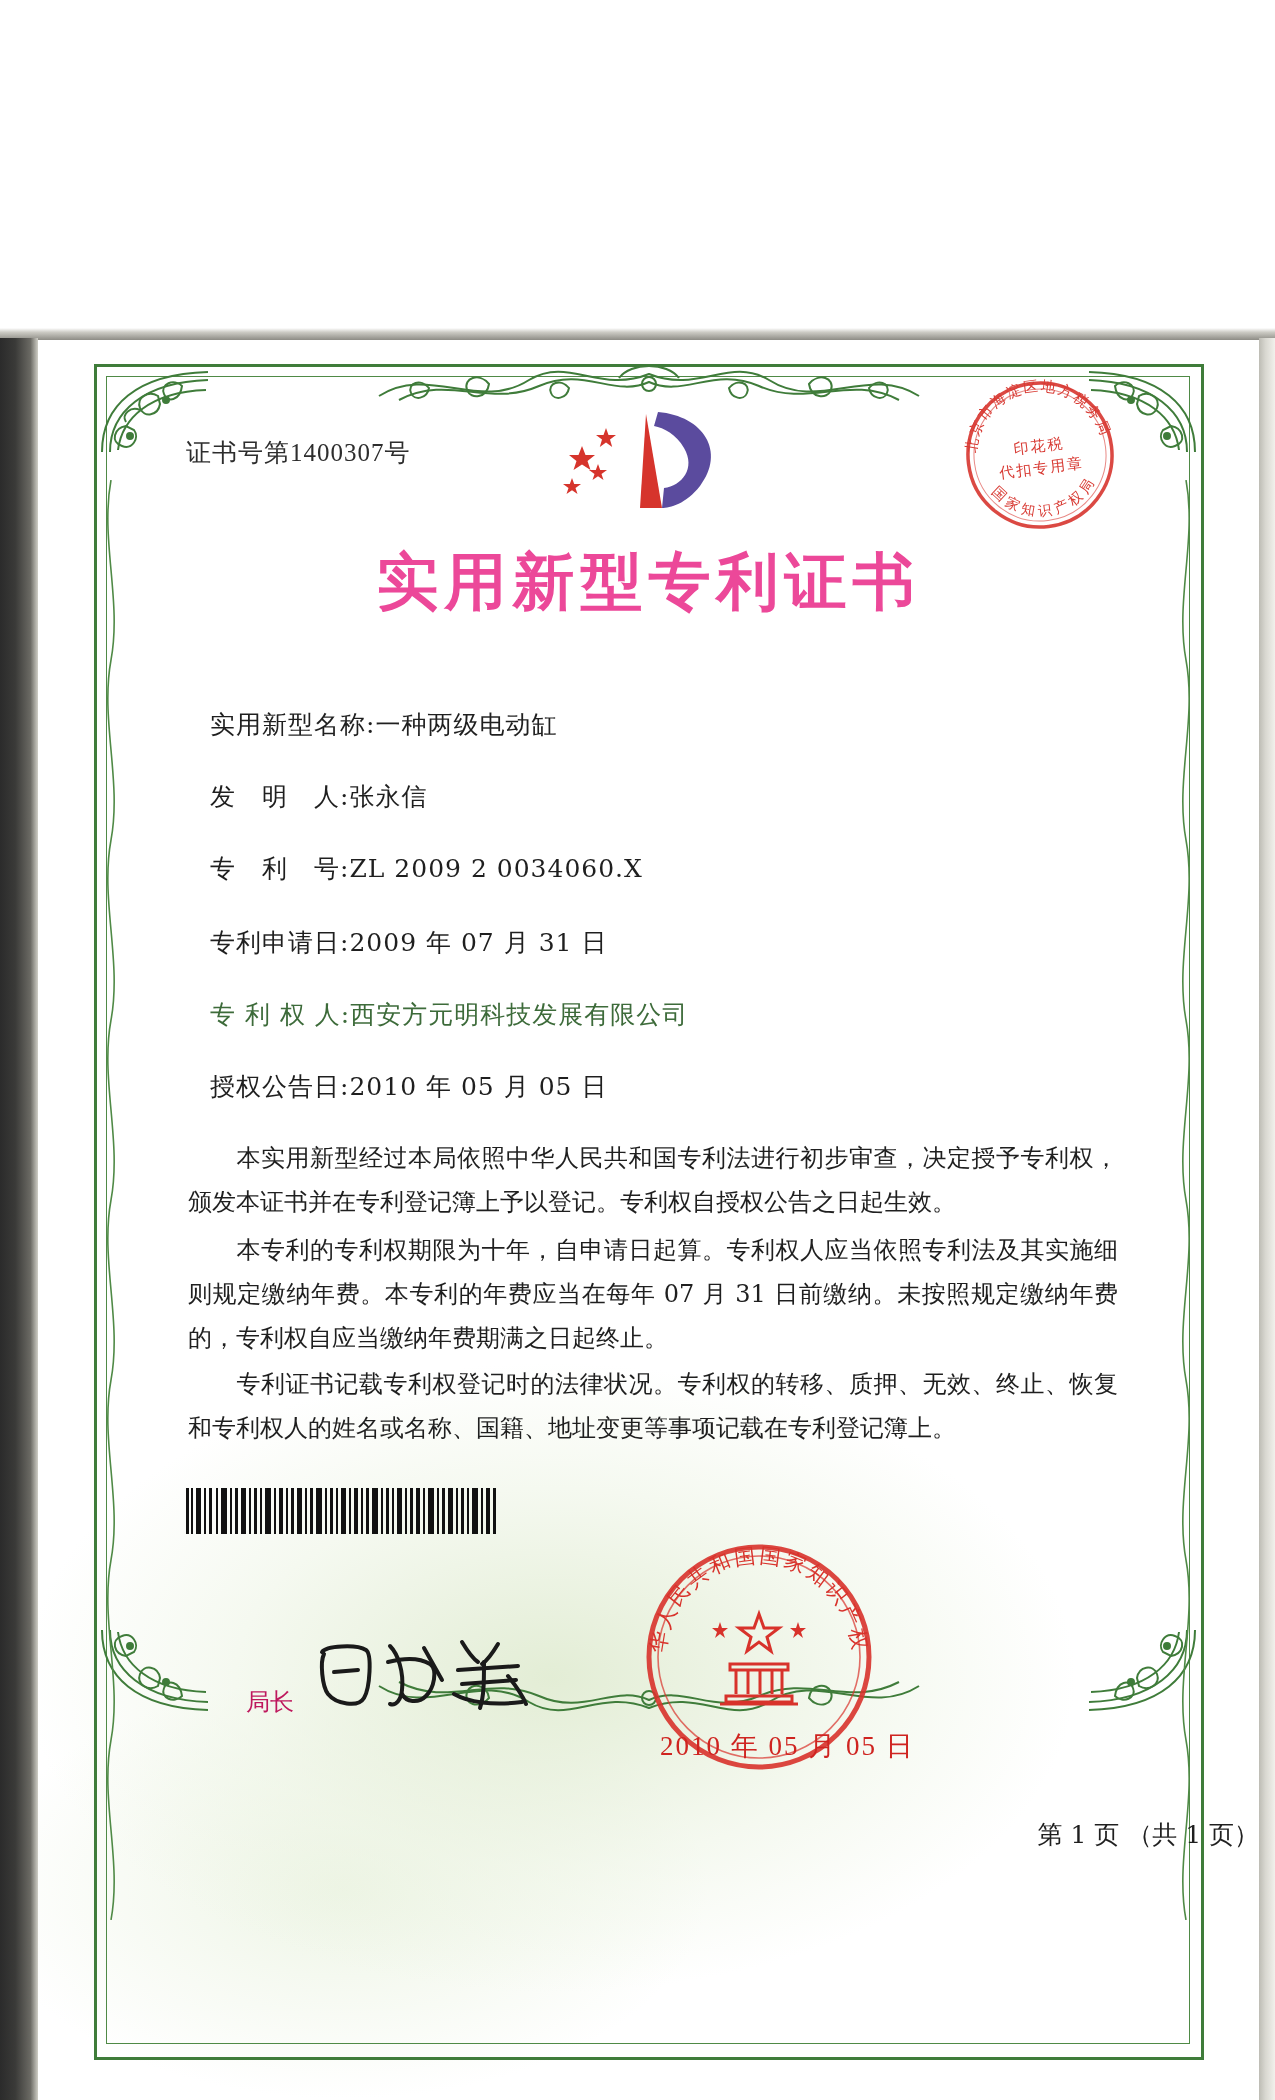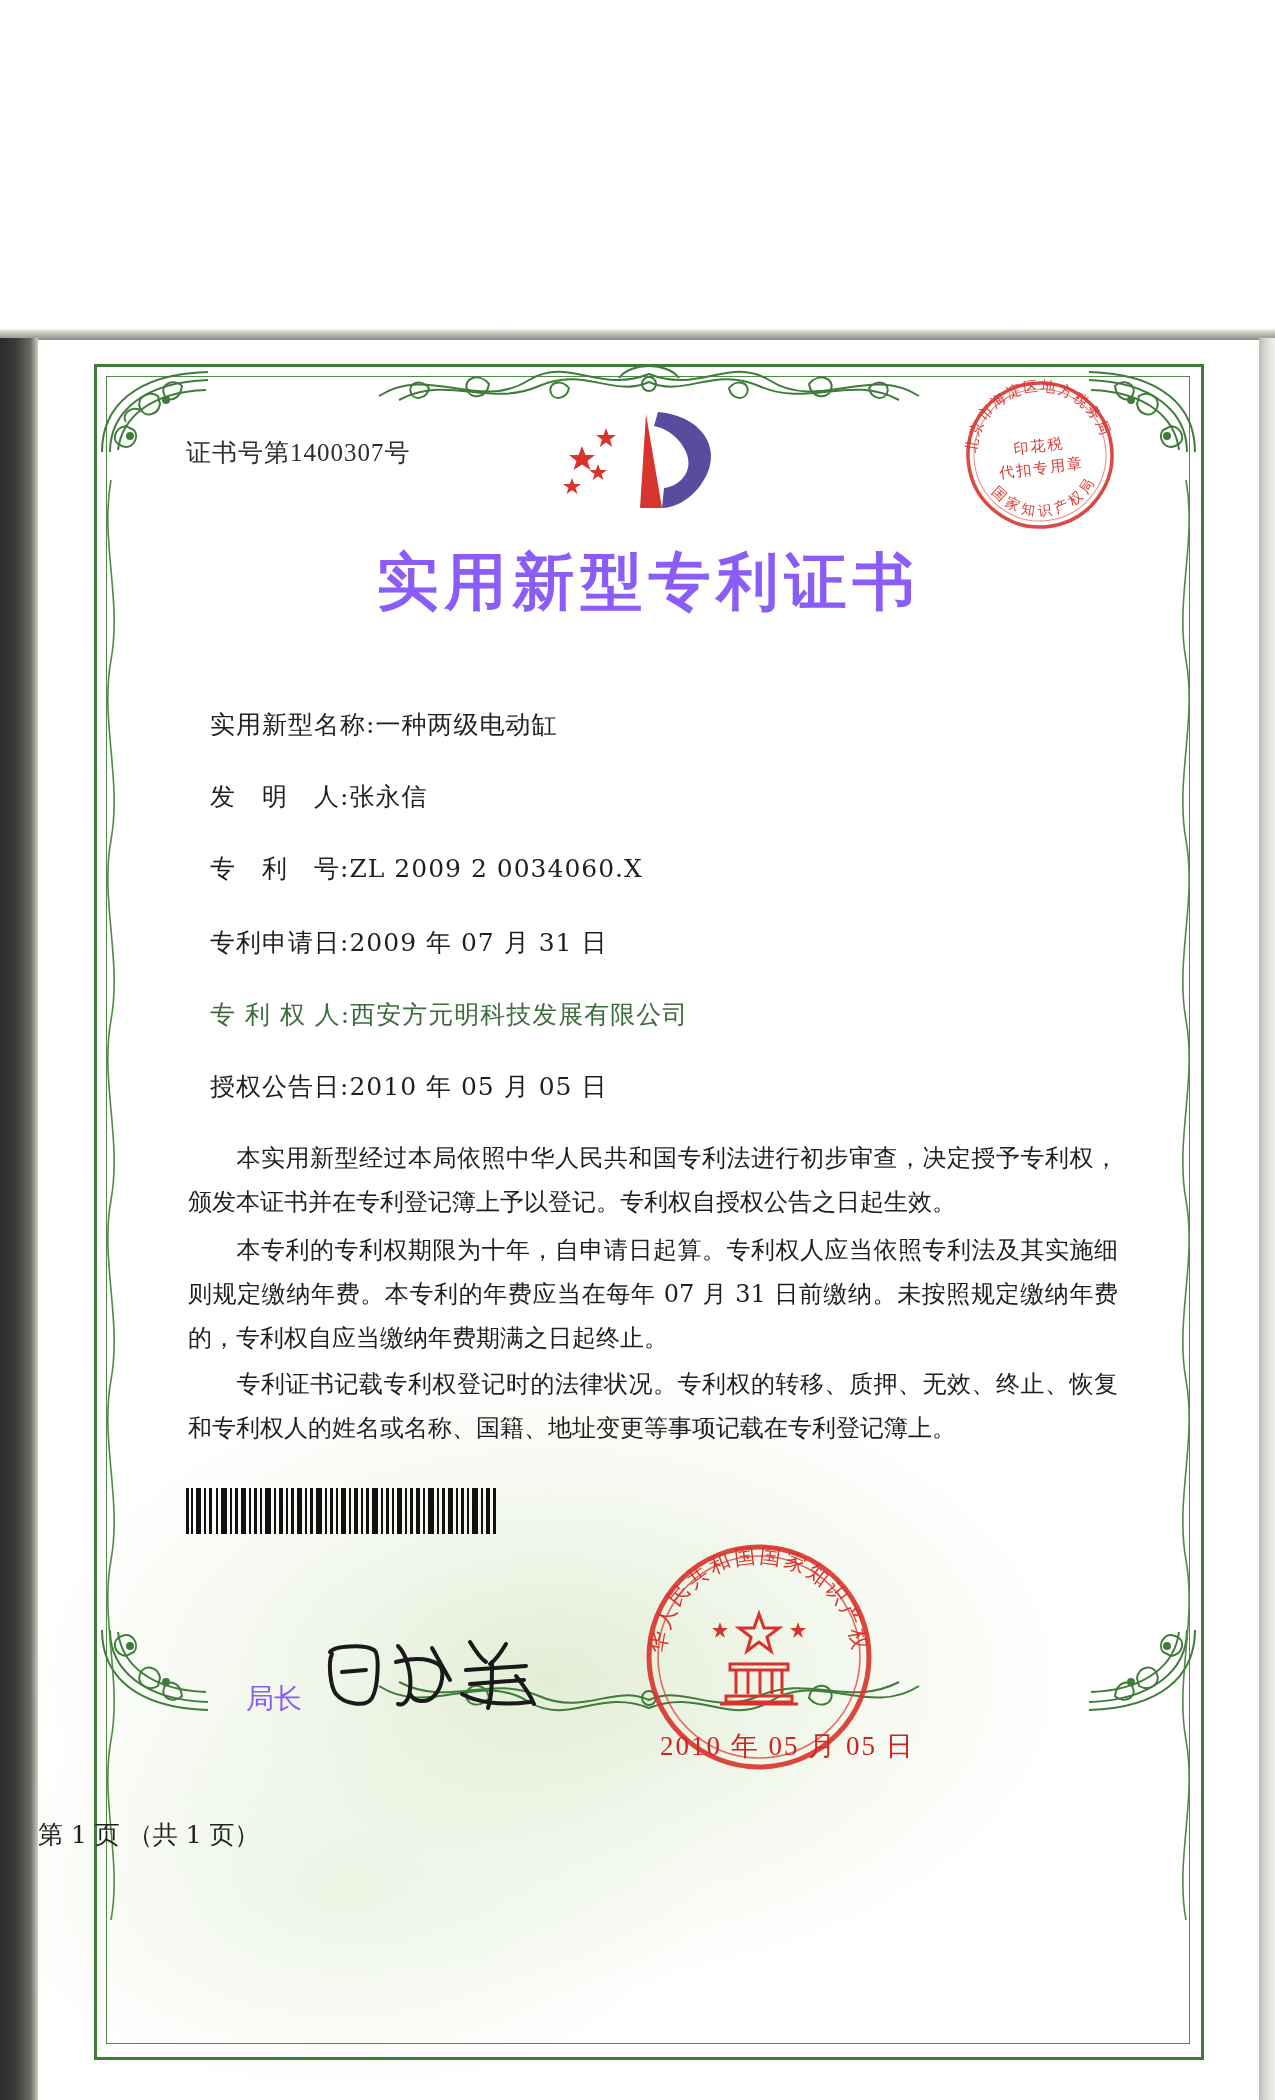--- a/index.html
+++ b/index.html
@@ -129,21 +129,21 @@
   }
 
   
   #doc-title {
     position: absolute;
     left: 0; right: 0; top: 200px;
     text-align: center;
     font-size: 62px;
     font-weight: bold;
     letter-spacing: 6px;
-    color: #8b5cf6;
+    color: #ec4899;
     font-family: "DejaVu Serif", "Liberation Serif", serif;
   }
 
   
   #agency-seal {
     position: absolute;
     left: 912px; top: 25px;
     width: 180px; height: 180px;
   }
 
@@ -192,22 +192,22 @@
   }
 
   
   #sig-row {
     position: absolute;
     left: 208px; top: 1292px;
     display: flex;
     align-items: flex-end;
   }
   #sig-label {
-    font-size: 28px;
-    color: #8b5cf6;
+    font-size: 24px;
+    color: #be185d;
     margin-right: 18px;
     font-family: "DejaVu Serif", "Liberation Serif", serif;
   }
   #signature {
     width: 230px; height: 86px;
   }
 
   
   #national-seal {
     position: absolute;
@@ -223,21 +223,21 @@
     color: #cf2420;
     letter-spacing: 2px;
     font-family: "Liberation Serif", serif;
   }
 
   
   #page-footer {
     position: absolute;
     left: 0; right: 0;
     top: 1478px;
-    text-align: left;
+    text-align: right;
     font-size: 25px;
     color: #1f1f1f;
     font-family: "DejaVu Serif", "Liberation Serif", serif;
   }
 </style>
 </head>
 <body>
 
 <div id="scan-page">
 

